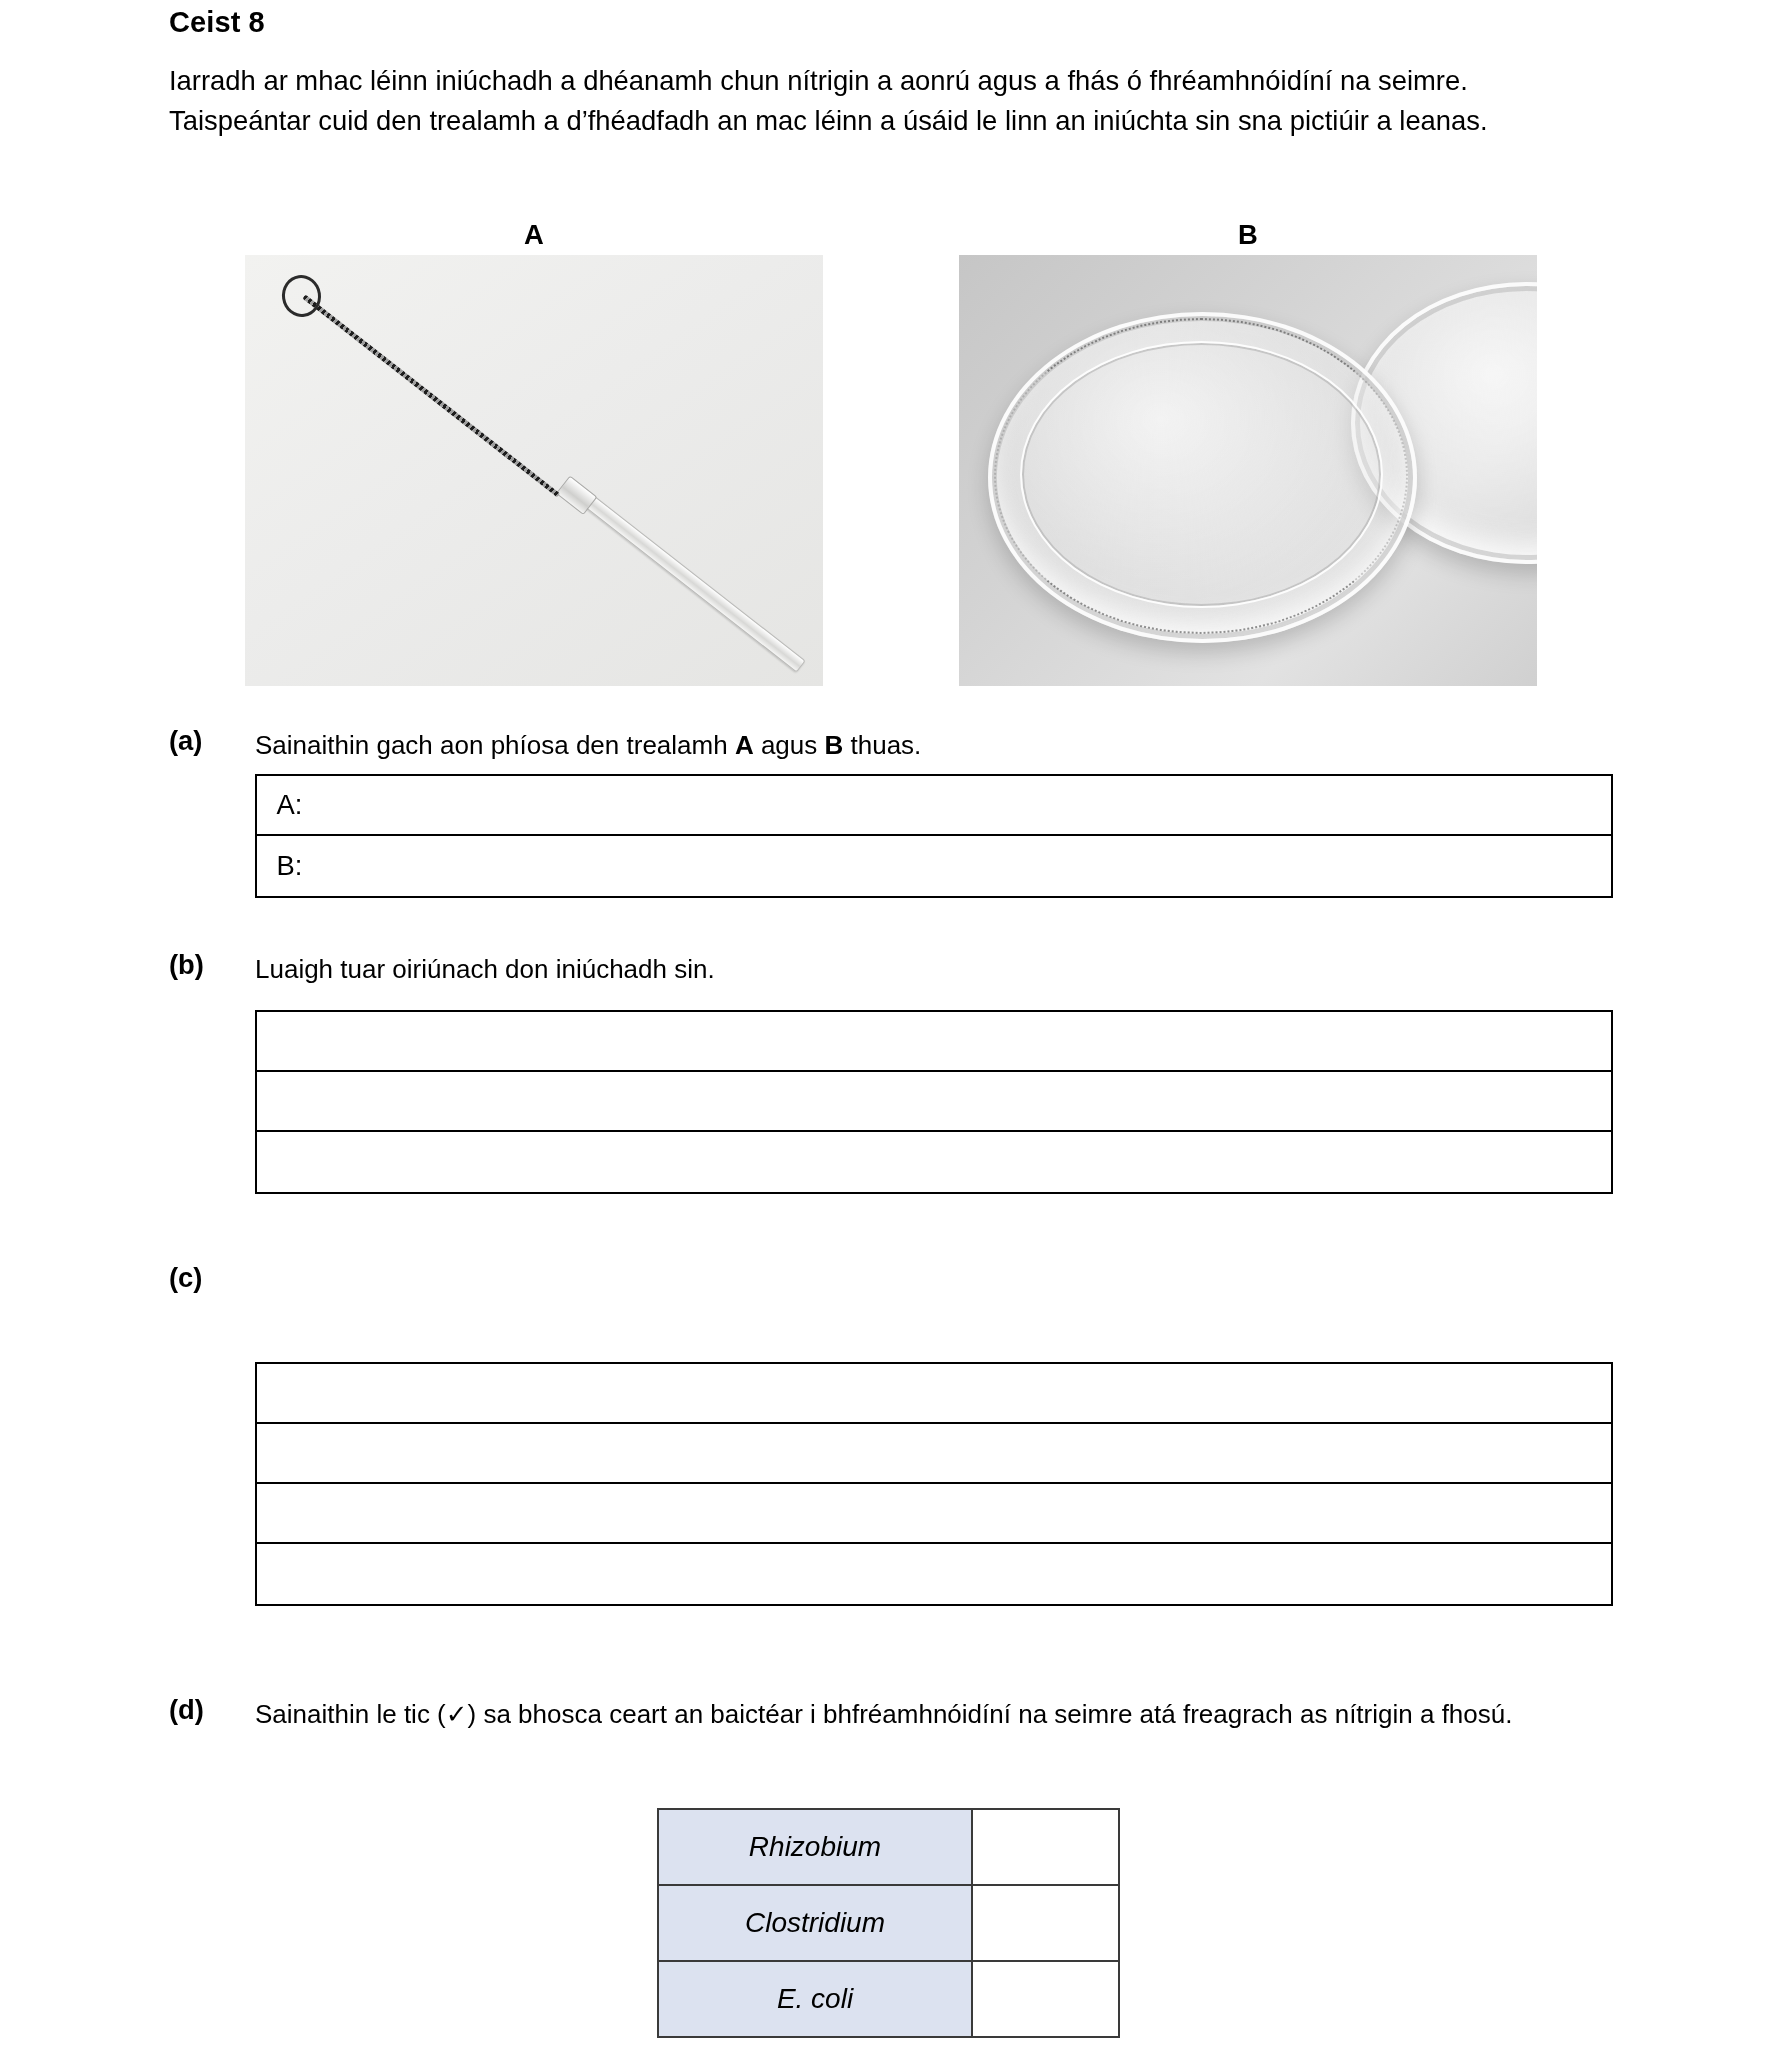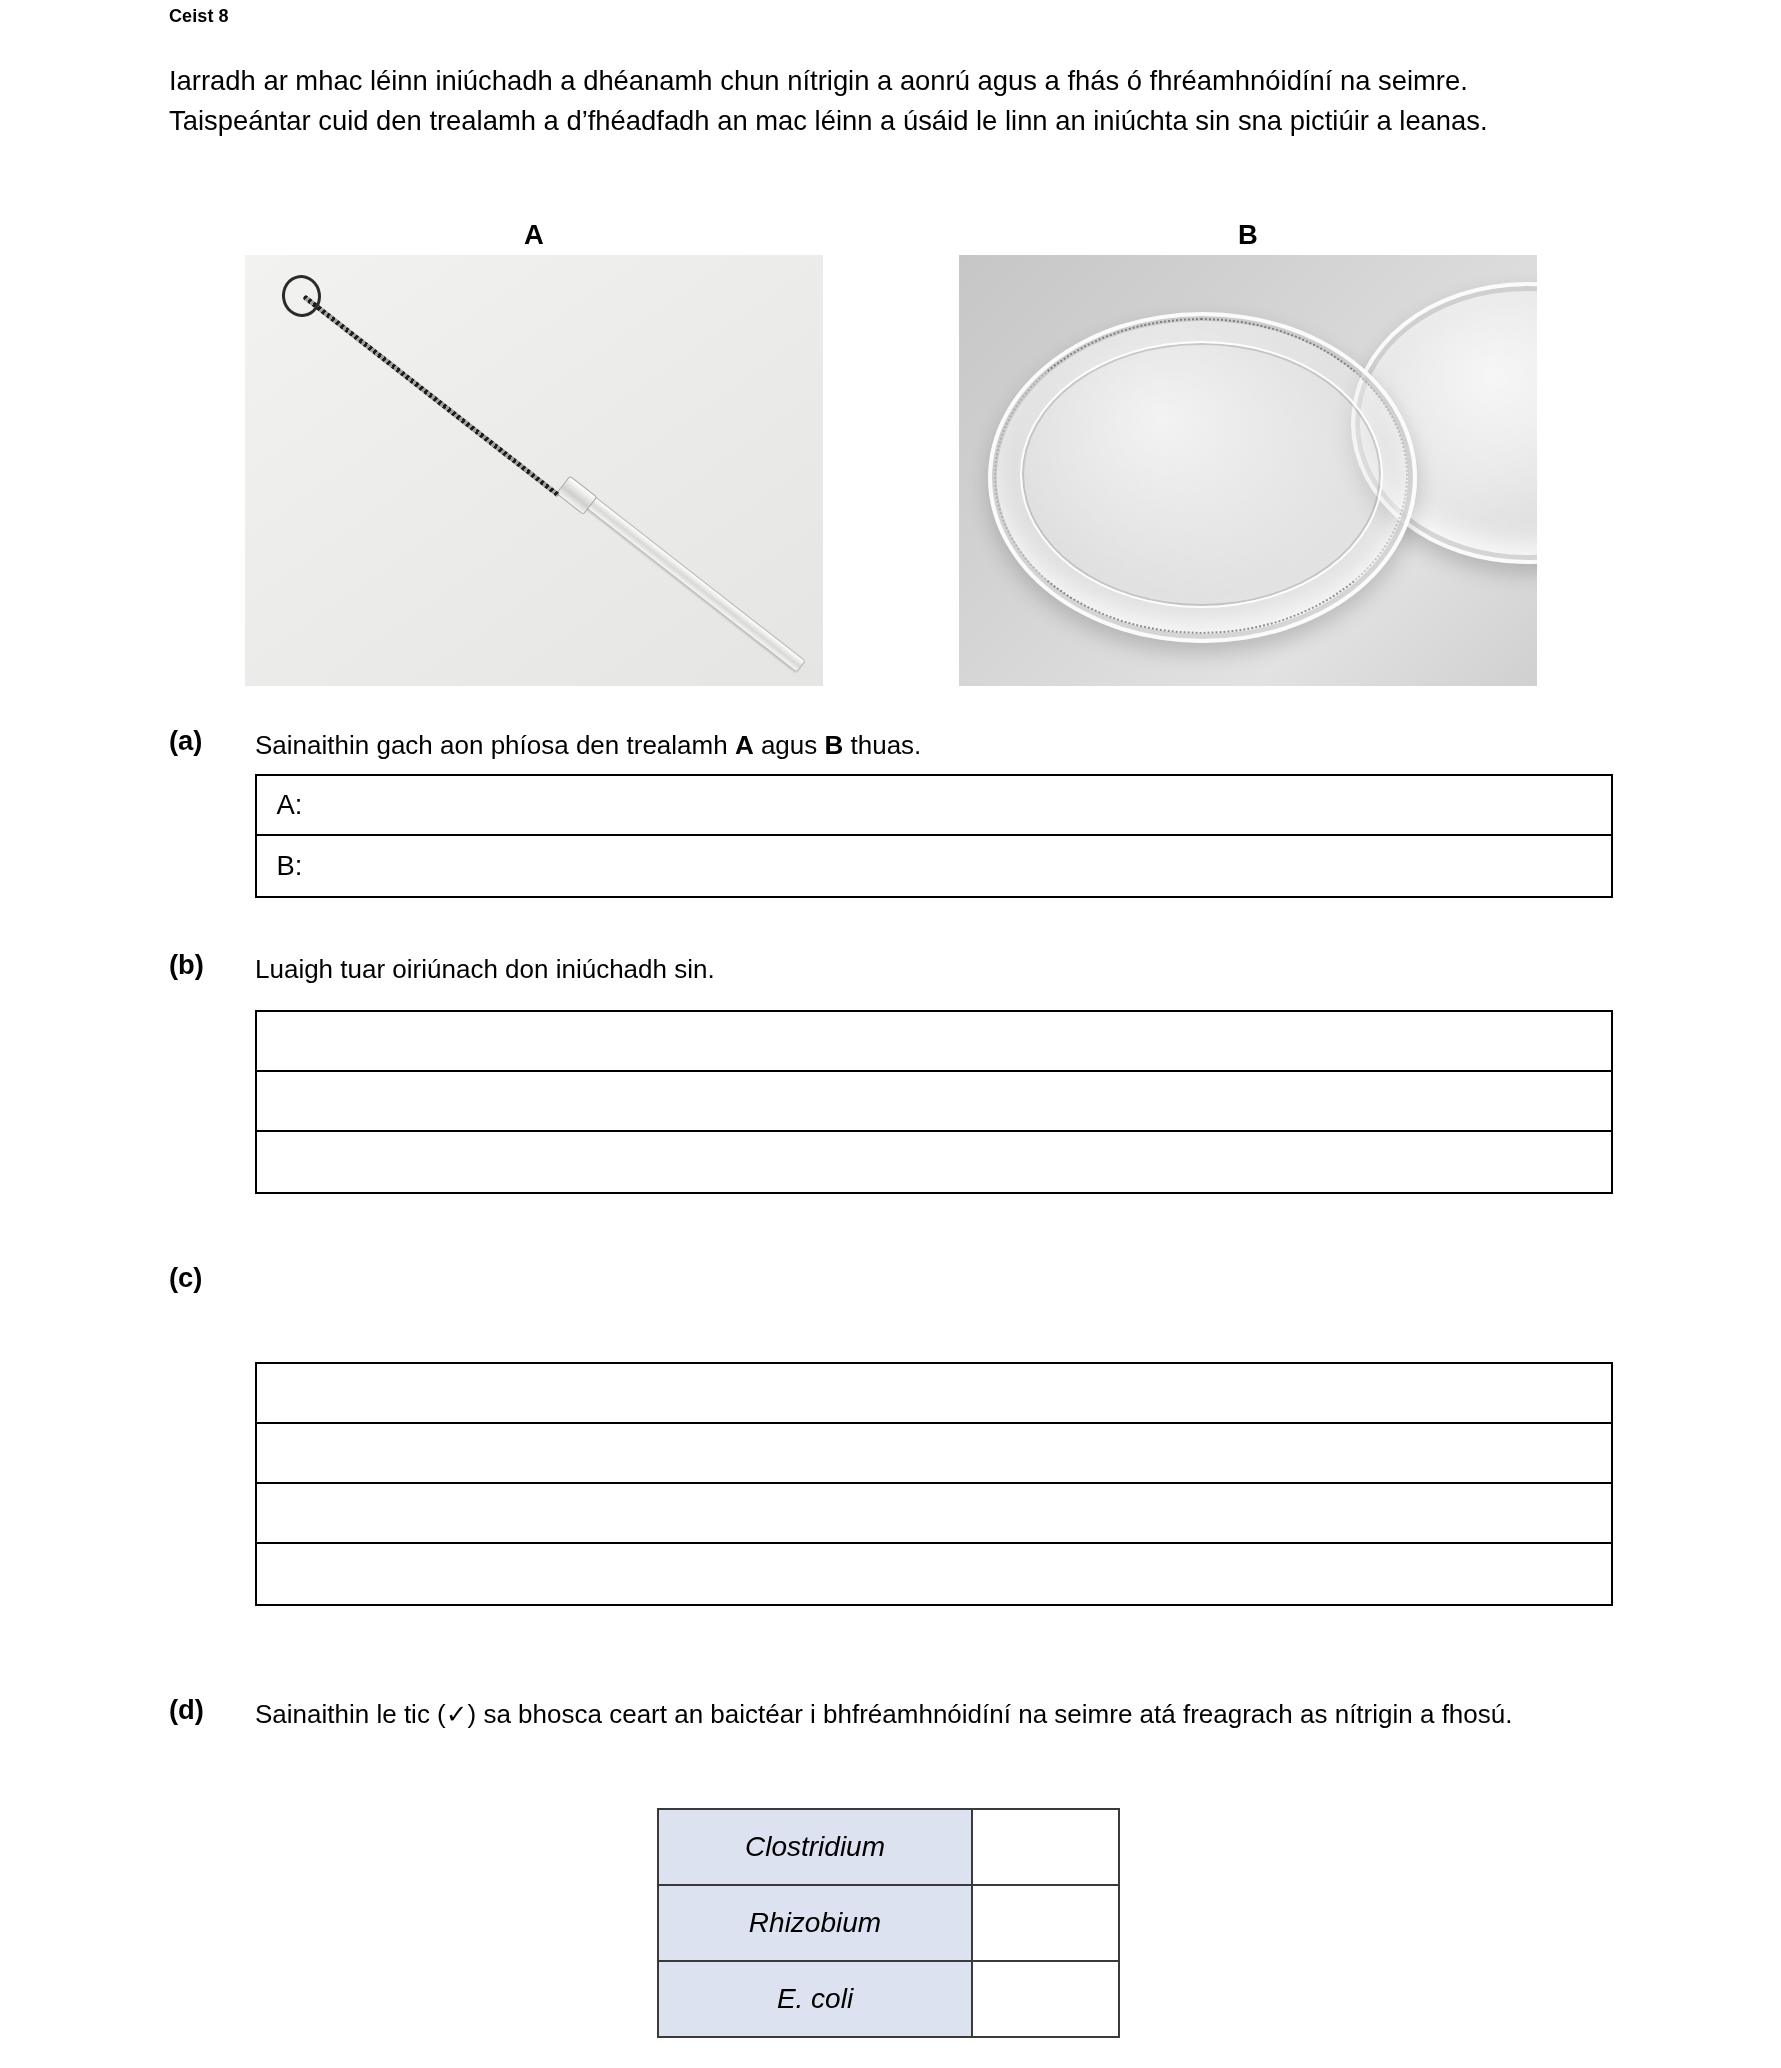--- a/index.html
+++ b/index.html
@@ -20,21 +20,21 @@
     width: 1782px;
     height: 2068px;
     box-sizing: border-box;
   }
 
   
   .q-title {
     position: absolute;
     left: 169px;
     top: 5.9px;
-    font-size: 18px;
+    font-size: 29px;
     font-weight: bold;
     letter-spacing: 0.1px;
   }
   .intro {
     position: absolute;
     left: 169px;
     top: 61px;
     width: 1431px;
     font-size: 27.4px;
     line-height: 40px;
@@ -285,25 +285,25 @@
     <div class="answer-line"></div>
     <div class="answer-line"></div>
   </div>
 
   <div class="part-letter" style="top:1694px;">(d)</div>
   <div class="part-text" style="top:1694px;">Sainaithin le tic (✓) sa bhosca ceart an baictéar i bhfréamhnóidíní na seimre atá freagrach as nítrigin a fhosú.</div>
 
   <table class="tick-table">
     <tbody>
       <tr>
-        <td class="tick-name">Clostridium</td>
+        <td class="tick-name">Rhizobium</td>
         <td class="tick-box"></td>
       </tr>
       <tr>
-        <td class="tick-name">Rhizobium</td>
+        <td class="tick-name">Clostridium</td>
         <td class="tick-box"></td>
       </tr>
       <tr>
         <td class="tick-name">E. coli</td>
         <td class="tick-box"></td>
       </tr>
     </tbody>
   </table>
 
 </div>

